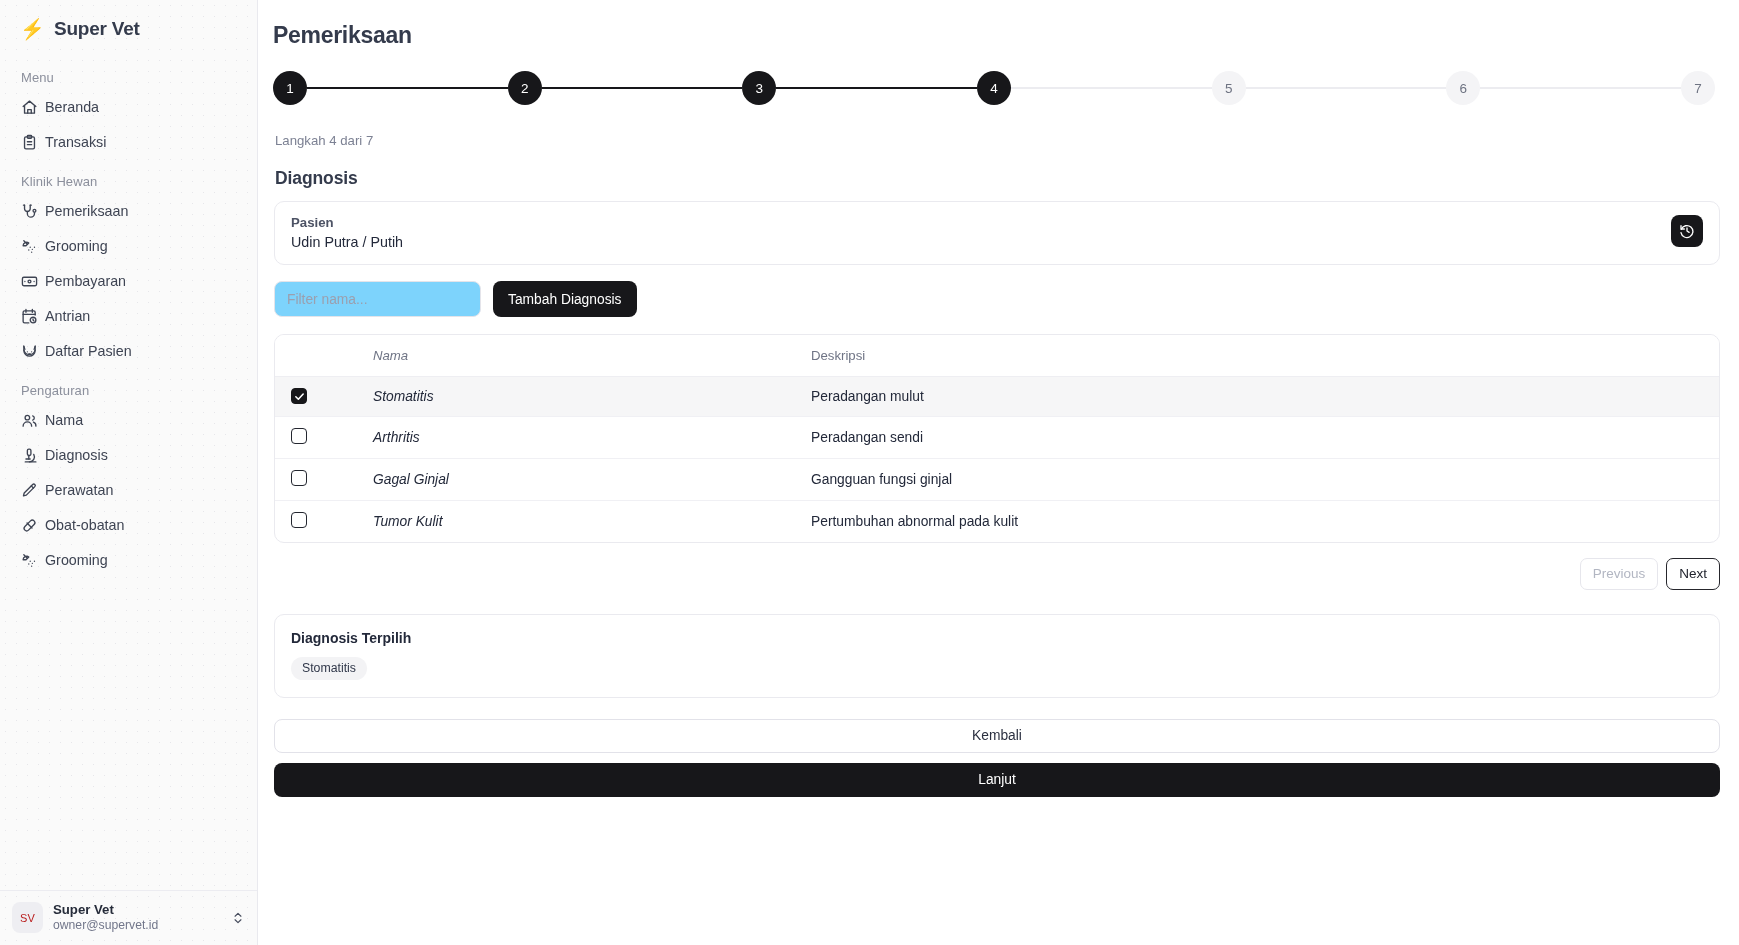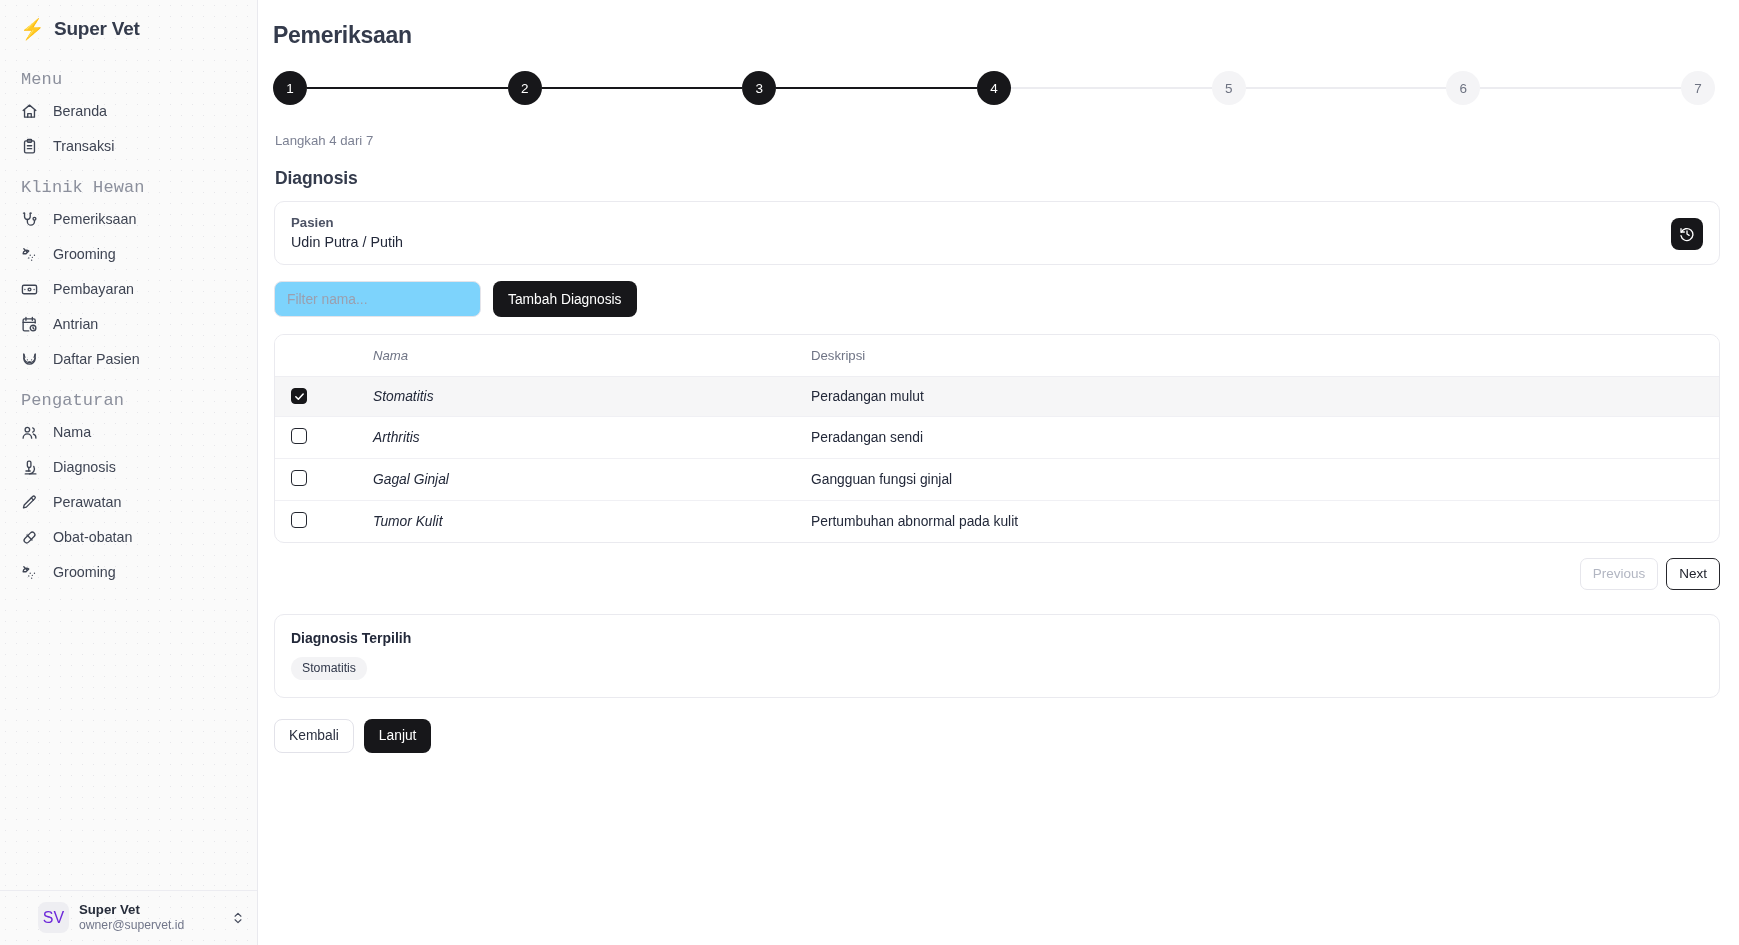--- a/index.html
+++ b/index.html
@@ -24,44 +24,44 @@
   }
   .brand {
     display: flex; align-items: center; gap: 9px;
     padding: 18px 18px 10px 20px;
   }
   .brand-bolt { font-size: 20px; line-height: 1; color: #f5c518; }
   .brand-name { font-size: 19px; font-weight: 700; color: #343b4c; letter-spacing: -0.2px; }
 
   .nav { padding: 8px 10px 0 10px; flex: 1 1 auto; overflow: hidden; }
   .nav-group-label {
-    font-size: 17px; color: #8b8f9c; font-weight: 400;
-    padding: 12px 0 7px 11px; letter-spacing: 0.1px; font-family: Liberation Mono, monospace;
+    font-size: 13px; color: #8b8f9c; font-weight: 400;
+    padding: 12px 0 7px 11px; letter-spacing: 0.1px;
   }
   .nav-item {
-    display: flex; align-items: center; gap: 15px;
+    display: flex; align-items: center; gap: 7px;
     height: 31px; padding: 0 11px; margin-bottom: 4px;
     border-radius: 7px; cursor: pointer;
     color: #3e4453;
   }
   .nav-icon { width: 17px; height: 17px; flex: 0 0 17px; display: block; color: #3e4453; }
   .nav-icon svg { width: 17px; height: 17px; display: block; }
   .nav-label { font-size: 14.3px; line-height: 1; color: #3e4453; }
 
   .sidebar-footer {
     border-top: 1px solid #ececf1;
     padding: 11px 12px;
     display: flex; align-items: center; gap: 10px;
     cursor: pointer;
   }
   .avatar {
     width: 31px; height: 31px; flex: 0 0 31px; border-radius: 8px;
-    background: #eeeef2; color: #6d28d9;
+    background: #eeeef2; color: #b91c1c;
     display: flex; align-items: center; justify-content: center;
-    font-size: 16px; font-weight: 500; letter-spacing: 0.2px; margin-left: 26px;
+    font-size: 11px; font-weight: 500; letter-spacing: 0.2px;
   }
   .user-meta { flex: 1 1 auto; min-width: 0; }
   .user-name { font-size: 13.2px; font-weight: 700; color: #262c3a; line-height: 1.25; }
   .user-email { font-size: 12.2px; color: #71768a; line-height: 1.3; }
   .updown { width: 14px; height: 14px; color: #454b5c; flex: 0 0 14px; }
   .updown svg { width: 14px; height: 14px; display: block; }
 
   
   .main { flex: 1 1 auto; height: 945px; padding: 18px 18px 0 15px; overflow: hidden; }
   .page-title { font-size: 23px; font-weight: 700; color: #343b4c; letter-spacing: -0.3px; margin: 4px 0 0 0; }
@@ -84,21 +84,21 @@
 
   .step-caption { font-size: 13.2px; color: #7c8193; margin: 28px 0 0 2px; }
   .section-title { font-size: 17.5px; font-weight: 700; color: #343b4c; margin: 20px 0 0 2px; letter-spacing: -0.1px; }
 
   
   .card {
     background: #ffffff; border: 1px solid #eaeaef; border-radius: 10px;
   }
   .patient-card {
     margin: 12px 1px 15px 1px; padding: 13px 16px 14px 16px;
-    display: flex; align-items: flex-end; justify-content: space-between;
+    display: flex; align-items: flex-start; justify-content: space-between;
     min-height: 64px;
   }
   .patient-label { font-size: 13.2px; font-weight: 700; color: #4d5365; margin-bottom: 4px; }
   .patient-value { font-size: 14.3px; color: #23293a; }
   .icon-button {
     width: 32px; height: 32px; flex: 0 0 32px; border-radius: 8px;
     background: #17171a; color: #ffffff; border: none; cursor: pointer;
     display: flex; align-items: center; justify-content: center;
   }
   .icon-button svg { width: 16px; height: 16px; display: block; }
@@ -160,21 +160,21 @@
   
   .selected-card { margin: 24px 1px 0 1px; padding: 15px 16px 17px 16px; }
   .selected-title { font-size: 14px; font-weight: 700; color: #23293a; }
   .chips { display: flex; flex-wrap: wrap; gap: 7px; margin-top: 11px; }
   .chip {
     background: #f3f3f5; color: #31384a; border-radius: 999px;
     padding: 4px 11px; font-size: 12.3px; line-height: 1.25;
   }
 
   
-  .actions { display: flex; gap: 10px; margin: 21px 1px 0 1px; }
+  .actions { display: flex; gap: 10px; margin: 21px 1px 0 1px; flex-direction: column; }
   .btn-ghost {
     height: 34px; padding: 0 14px; border-radius: 8px; font-size: 13.8px;
     background: #ffffff; border: 1px solid #e2e2e9; color: #2b3040; cursor: pointer;
     font-family: "Liberation Sans", sans-serif;
   }
   .btn-primary {
     height: 34px; padding: 0 15px; border-radius: 8px; font-size: 13.8px;
     background: #17171a; border: none; color: #ffffff; cursor: pointer;
     font-family: "Liberation Sans", sans-serif;
   }

